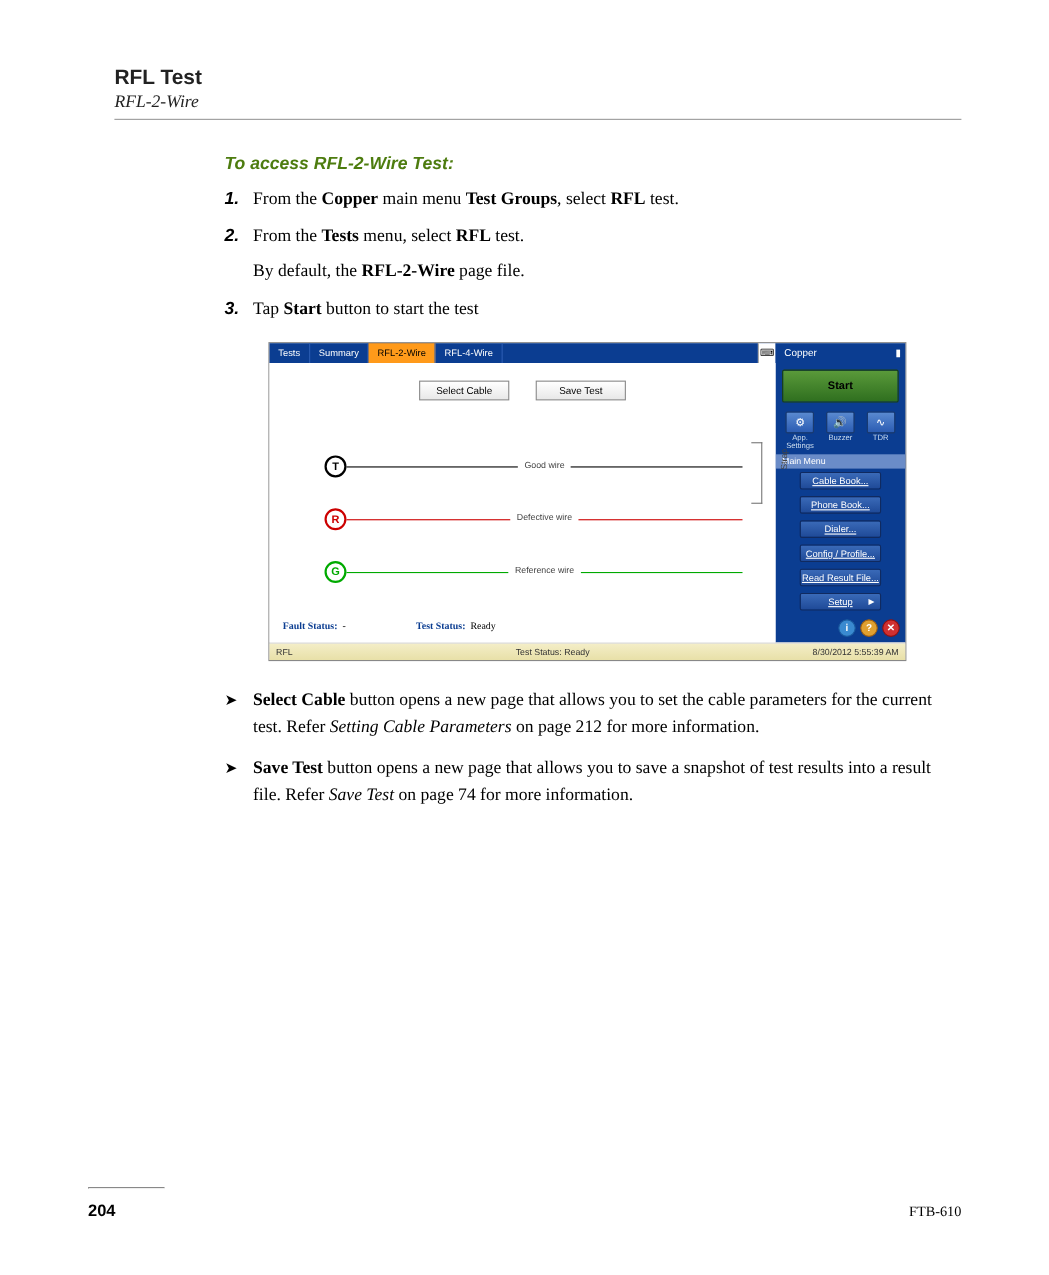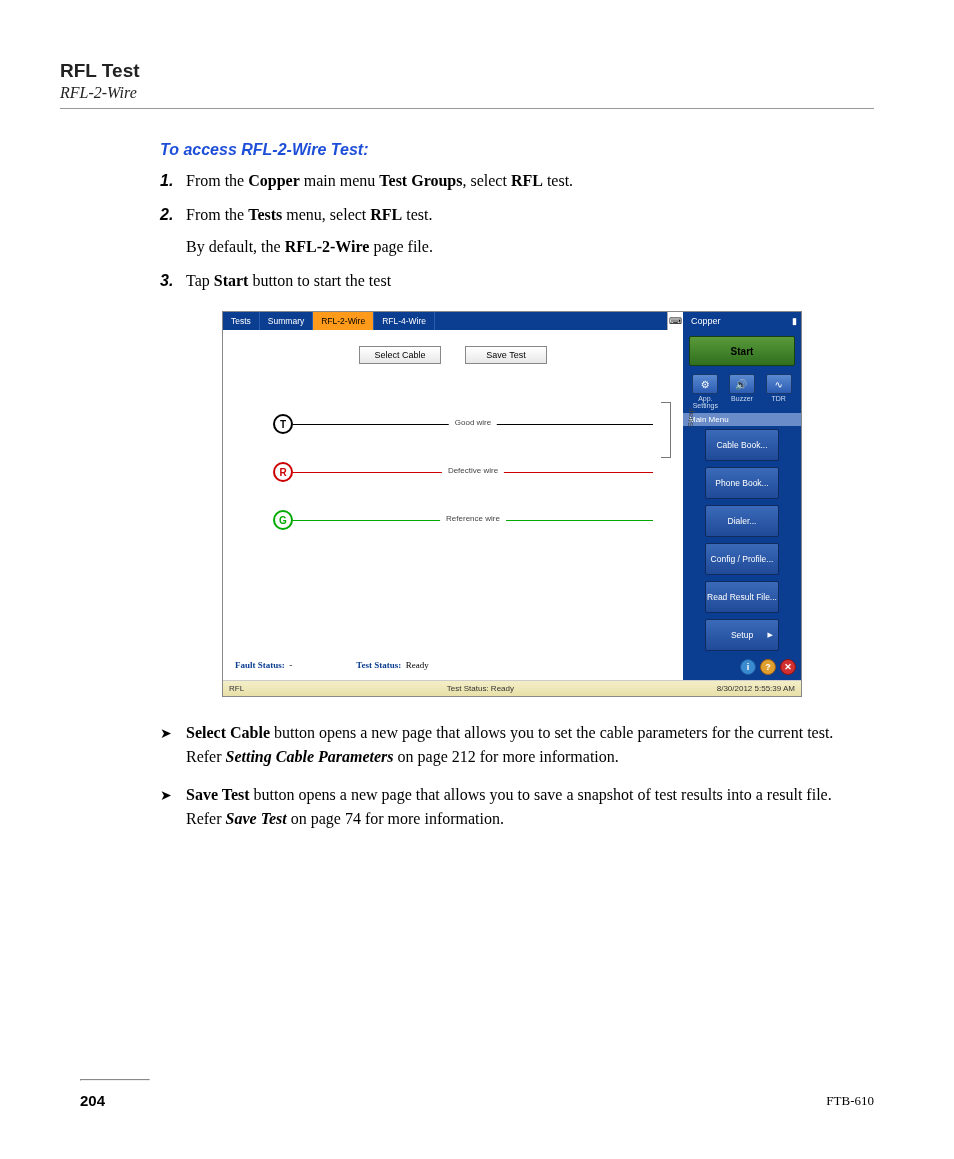--- a/index.html
+++ b/index.html
@@ -5,21 +5,21 @@
   * { box-sizing: border-box; margin: 0; padding: 0; }
   body {
     font-family: Georgia, 'Times New Roman', serif;
     background: #fff;
     width: 954px;
     height: 1159px;
     position: relative;
     color: #000;
   }
   .page {
-    padding: 60px 80px 40px 60px;
+    padding: 60px 80px 40px 104px;
   }
   .header-title {
     font-family: Arial, Helvetica, sans-serif;
     font-weight: bold;
     font-size: 19px;
     color: #222;
     margin-bottom: 2px;
   }
   .header-subtitle {
     font-style: italic;
@@ -33,21 +33,21 @@
     margin-bottom: 32px;
   }
   .content {
     margin-left: 100px;
     margin-right: 10px;
   }
   .section-heading {
     font-family: Arial, Helvetica, sans-serif;
     font-weight: bold;
     font-style: italic;
-    color: #1d4ed8;
+    color: #4d7c0f;
     font-size: 16px;
     margin-bottom: 10px;
   }
   .step {
     display: flex;
     margin-bottom: 10px;
     font-size: 16px;
     line-height: 1.5;
   }
   .step-num {
@@ -267,30 +267,31 @@
     color:#fff;font-size:10px;
   }
   .menu-sec-hdr {
     background: #6a8cc8;
     color: #fff;
     font-size: 8px;
     padding: 2px 6px;
   }
   .menu-item {
     margin: 3px 22px;
-    height: 32px;
+    height: 16px;
     background: linear-gradient(#3a6ab8,#1f4a98);
     border: 1px solid #102a60;
     color: #fff;
     font-size: 8.5px;
     display: flex;
     align-items: center;
     justify-content: center;
     border-radius: 2px;
     position: relative;
+    text-decoration: underline;
   }
   .menu-item .arrow {
     position: absolute;
     right: 5px;
     font-size: 7px;
   }
   .side-bottom {
     margin-top: auto;
     display: flex;
     gap: 4px;
@@ -319,21 +320,21 @@
     font-size: 16px;
     line-height: 1.5;
   }
   .bullet-mark {
     width: 26px;
     flex-shrink: 0;
     font-size: 14px;
     padding-top: 2px;
   }
   .bullet-body { flex: 1; }
-  .bullet-body i { font-style: italic; font-weight: bold; }
+  .bullet-body i { font-style: italic; }
   .bullet-body b { font-weight: bold; }
 
   .page-footer-rule {
     position: absolute;
     left: 80px;
     bottom: 78px;
     width: 70px;
     border-top: 1px solid #888;
   }
   .page-num {

